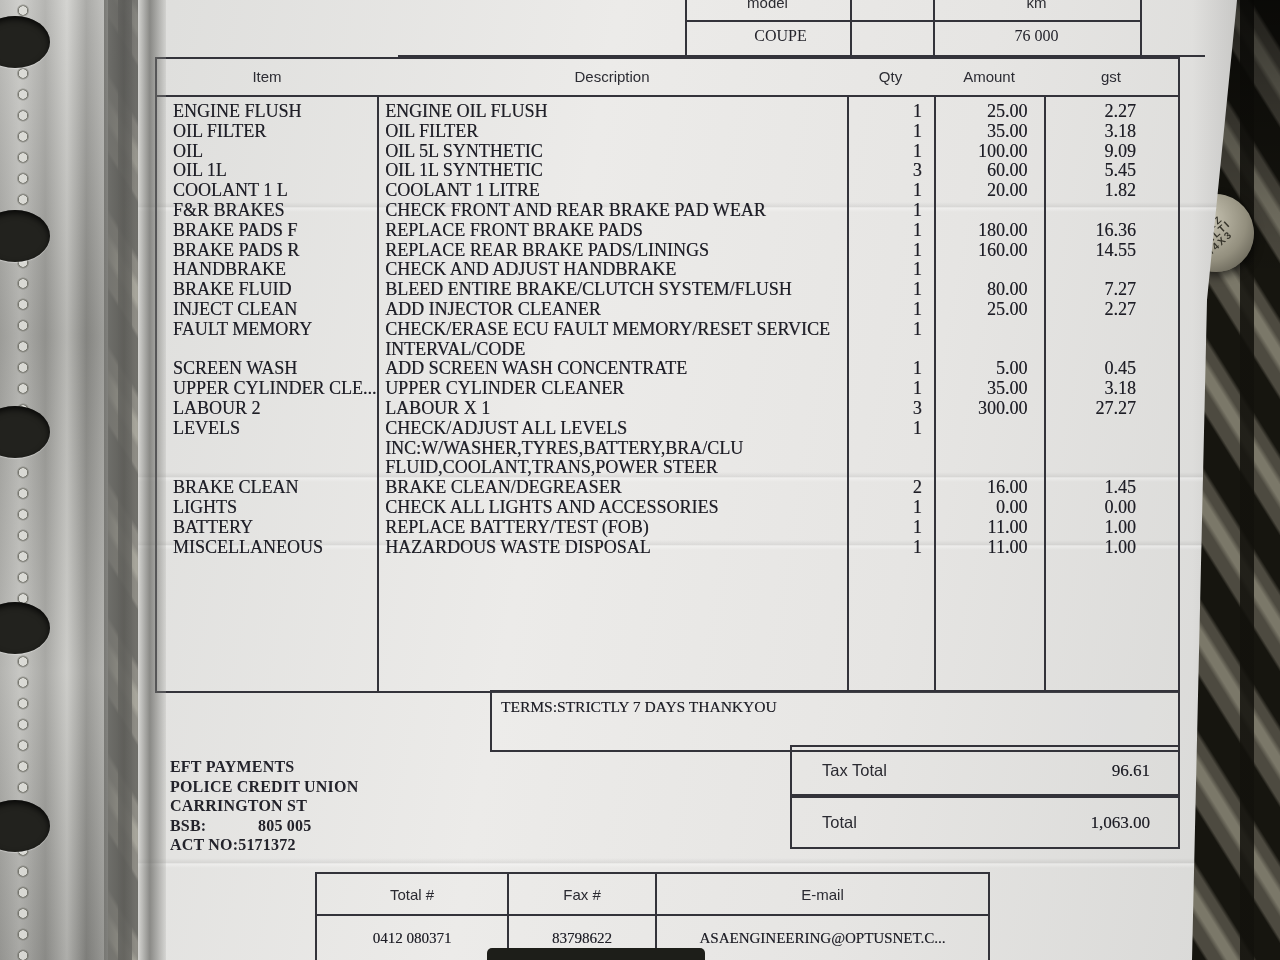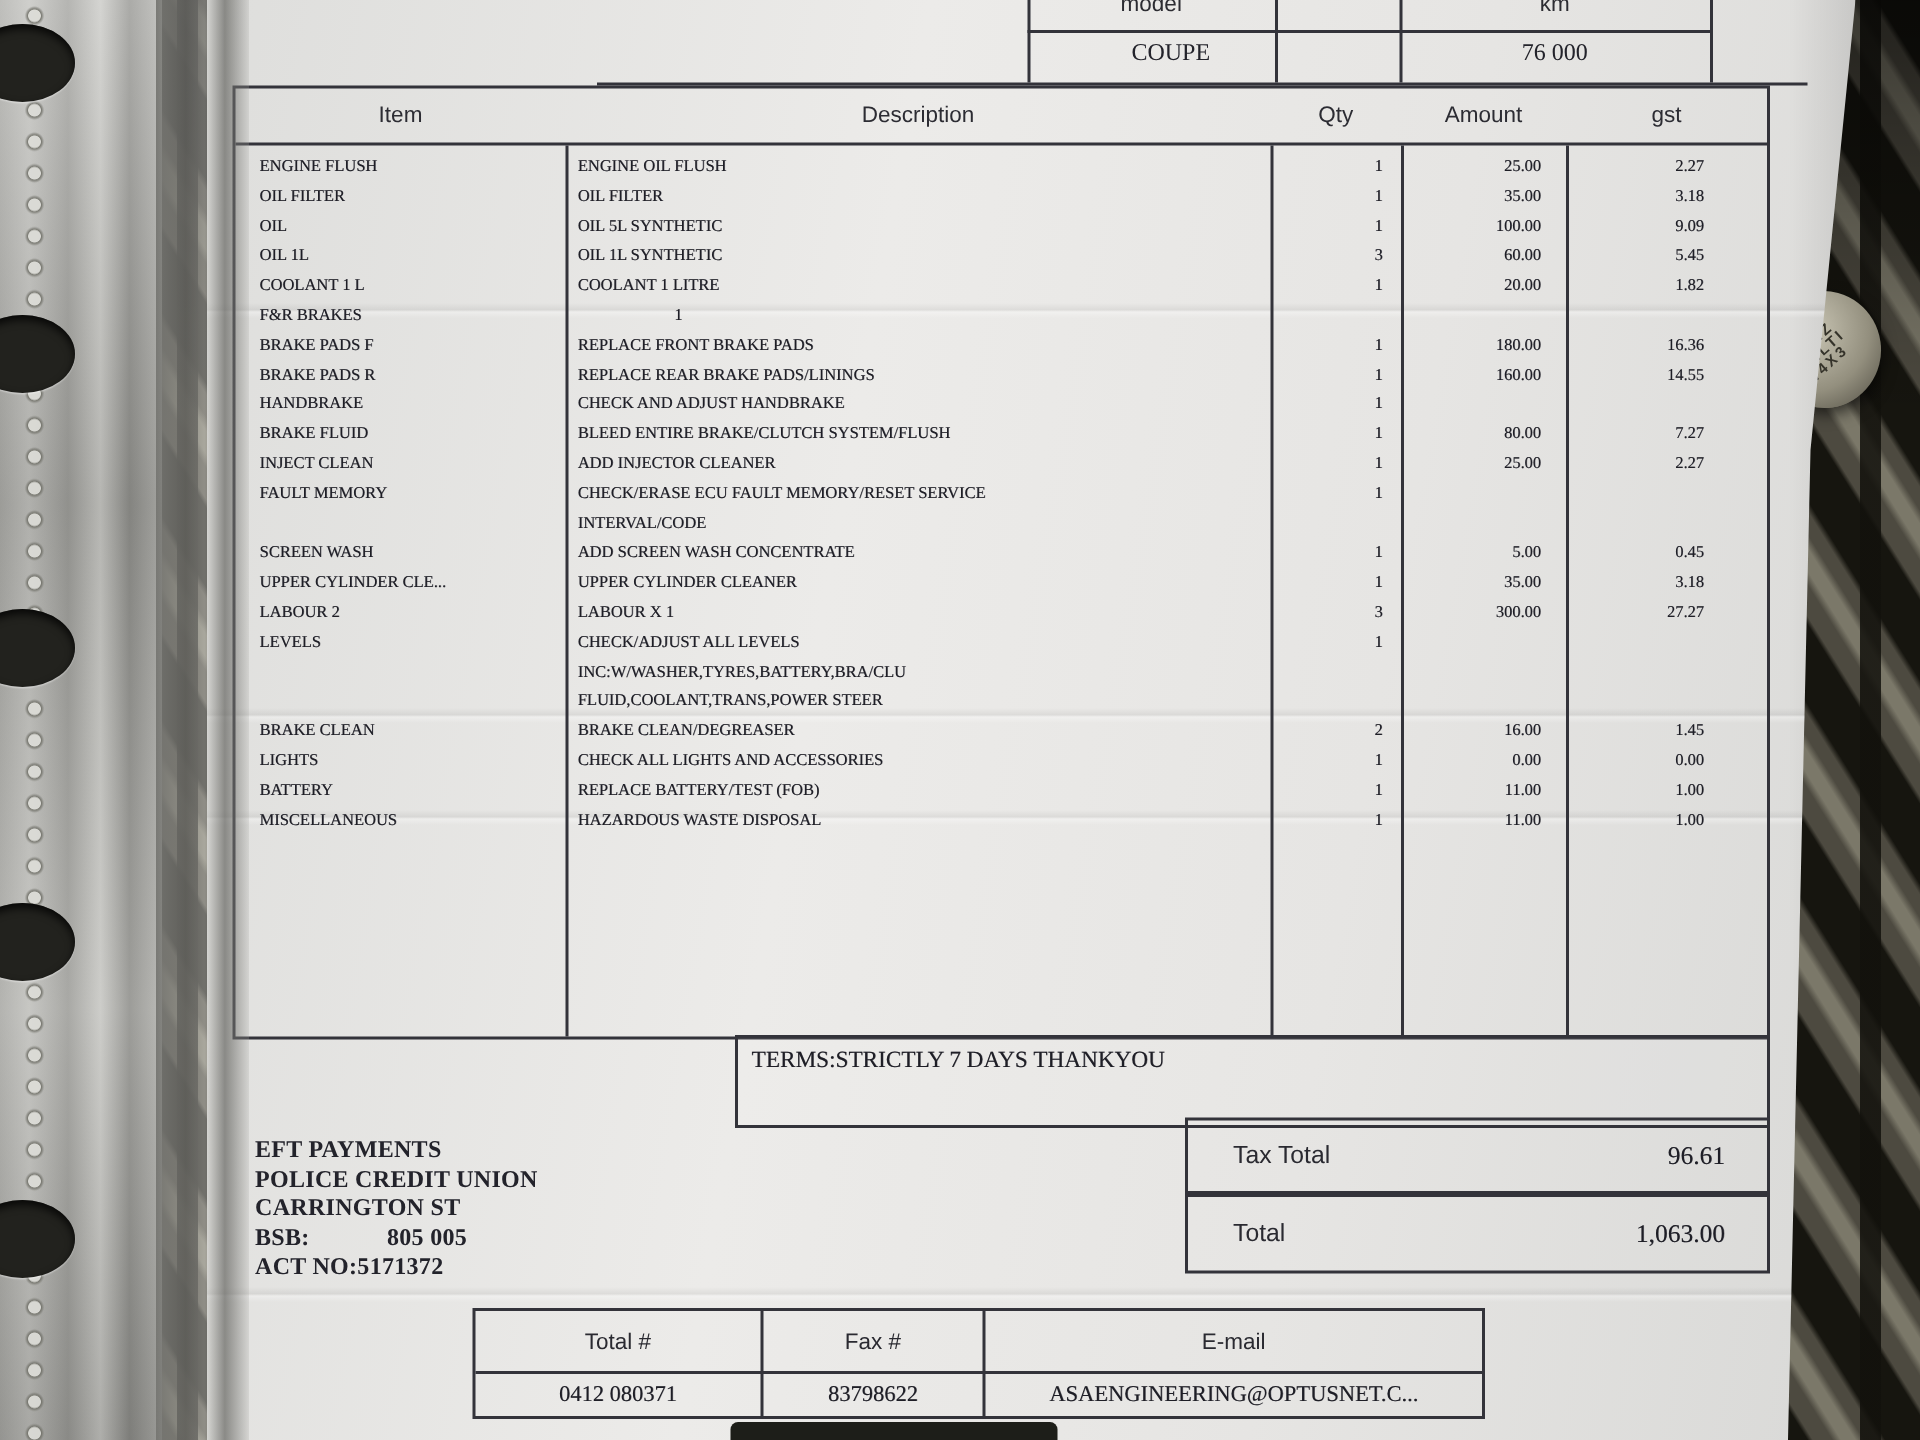--- a/index.html
+++ b/index.html
@@ -73,21 +73,21 @@
     font-size:16px;color:#23232b;}
 
   
   .inv-table{position:absolute;left:17px;top:57px;width:1025px;height:636px;
     border:2px solid #33333a;box-sizing:border-box;}
   .inv-head{position:relative;height:38px;border-bottom:2px solid #33333a;box-sizing:border-box;}
   .inv-head .h{position:absolute;top:9px;font-family:"Liberation Sans",sans-serif;
     font-size:15px;color:#2c2c33;text-align:center;}
   .col-div{position:absolute;top:0;bottom:0;width:2px;background:#33333a;}
   .inv-body{position:absolute;left:0;top:38px;right:0;bottom:0;padding-top:5px;}
-  .trow{display:flex;height:19.8px;line-height:19.8px;font-size:11px;
+  .trow{display:flex;height:19.8px;line-height:19.8px;font-size:18px;
     color:#1e1e26;text-shadow:.3px 0 0 rgba(30,30,40,.55);}
   .tc{box-sizing:border-box;white-space:nowrap;overflow:hidden;}
   .tc.item{width:220px;padding-left:16px;}
   .tc.desc{width:470px;padding-left:9px;}
   .tc.qty{width:87px;text-align:right;padding-right:9px;}
   .tc.amount{width:110px;text-align:right;padding-right:13px;}
   .tc.gst{width:138px;text-align:right;padding-right:42px;}
 
   
   .terms-box{position:absolute;left:352px;top:690px;width:690px;height:62px;
@@ -105,21 +105,21 @@
     box-sizing:border-box;display:flex;align-items:center;justify-content:space-between;}
   .total-box .lab{font-family:"Liberation Sans",sans-serif;font-size:16.5px;color:#2a2a31;margin-left:30px;}
   .total-box .val{font-size:17px;color:#1e1e26;margin-right:28px;text-shadow:.3px 0 0 rgba(30,30,40,.5);}
   .tax-total{top:745px;height:51px;}
   .grand-total{top:796px;height:53px;}
 
   
   .contact{position:absolute;left:177px;top:872px;width:675px;border:2px solid #33333a;box-sizing:border-box;}
   .c-row{display:flex;}
   .c-row.head{height:42px;border-bottom:2px solid #33333a;box-sizing:border-box;}
-  .c-row.vals{height:28px;}
+  .c-row.vals{height:44px;}
   .c-cell{box-sizing:border-box;display:flex;align-items:center;justify-content:center;}
   .c-cell.c1{width:190px;}
   .c-cell.c2{width:150px;border-left:2px solid #33333a;border-right:2px solid #33333a;}
   .c-cell.c3{width:331px;}
   .c-row.head .c-cell{font-family:"Liberation Sans",sans-serif;font-size:15px;color:#2a2a31;}
   .c-row.vals .c-cell{font-size:15px;color:#1e1e26;text-shadow:.3px 0 0 rgba(30,30,40,.5);}
 
   .bottom-gap{position:absolute;left:349px;top:948px;width:218px;height:12px;
     background:#1d1e19;border-radius:5px 5px 0 0;}
 </style>
@@ -211,20 +211,21 @@
             </div>
             <div class="trow">
               <div class="tc item">COOLANT 1 L</div>
               <div class="tc desc">COOLANT 1 LITRE</div>
               <div class="tc qty">1</div>
               <div class="tc amount">20.00</div>
               <div class="tc gst">1.82</div>
             </div>
             <div class="trow">
               <div class="tc item">F&amp;R BRAKES</div>
+              <div class="tc desc">CHECK FRONT AND REAR BRAKE PAD WEAR</div>
               <div class="tc qty">1</div>
               <div class="tc amount"></div>
               <div class="tc gst"></div>
             </div>
             <div class="trow">
               <div class="tc item">BRAKE PADS F</div>
               <div class="tc desc">REPLACE FRONT BRAKE PADS</div>
               <div class="tc qty">1</div>
               <div class="tc amount">180.00</div>
               <div class="tc gst">16.36</div>

